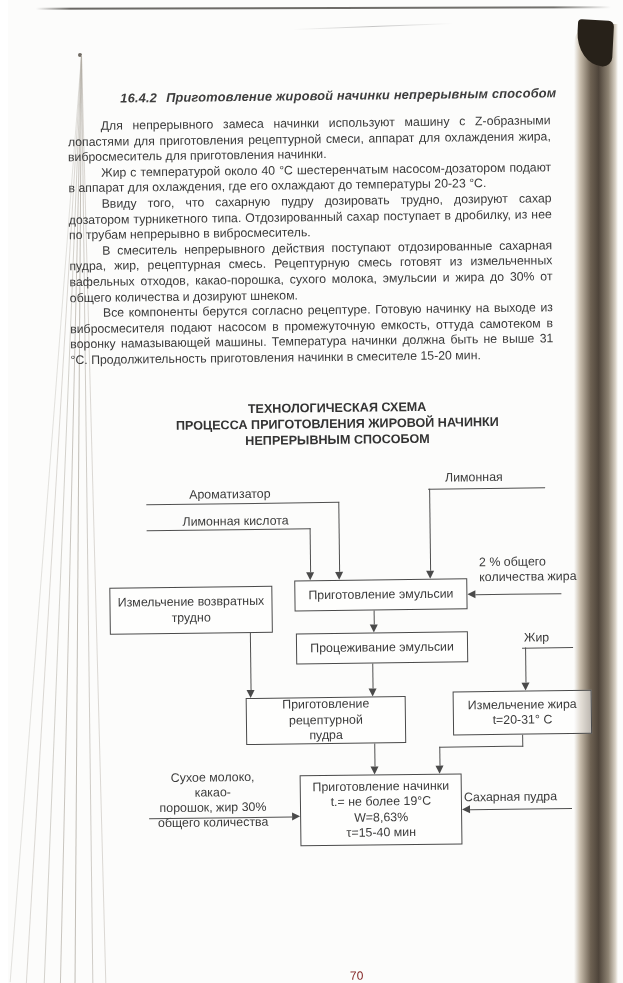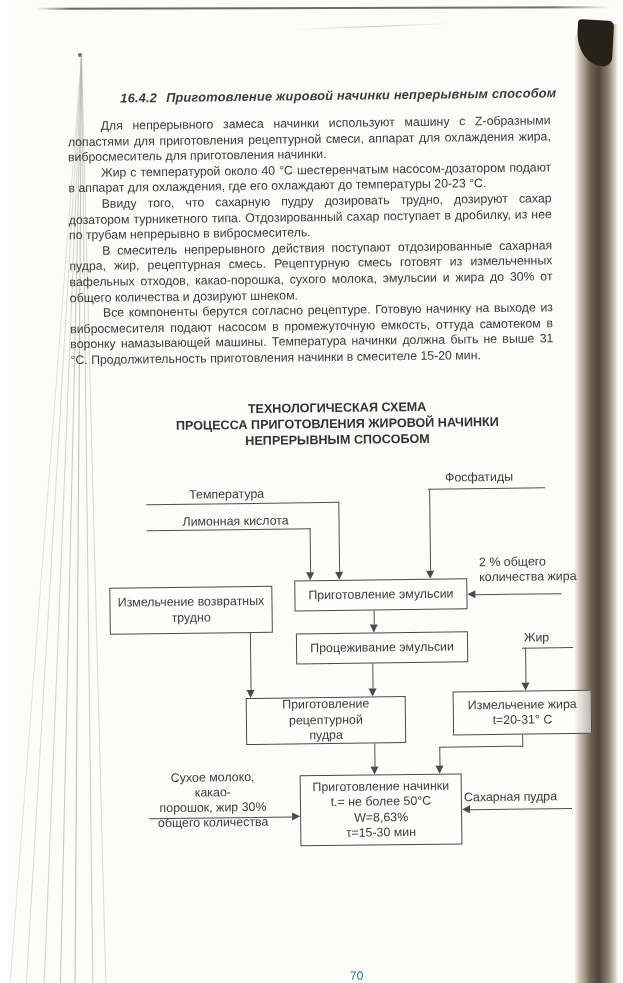--- a/index.html
+++ b/index.html
@@ -74,21 +74,21 @@
     box-sizing:border-box;
   }
   .lbl{position:absolute;font-size:12.4px;line-height:15px;color:#3b3b3b;white-space:nowrap;}
   .lbl.center{text-align:center;white-space:normal;}
   .hl{position:absolute;height:1.3px;background:#4f4f4f;}
   .vl{position:absolute;width:1.3px;background:#4f4f4f;}
   .ah-down{position:absolute;width:0;height:0;border-left:4px solid transparent;border-right:4px solid transparent;border-top:8px solid #4a4a4a;}
   .ah-left{position:absolute;width:0;height:0;border-top:4px solid transparent;border-bottom:4px solid transparent;border-right:8px solid #4a4a4a;}
   .ah-right{position:absolute;width:0;height:0;border-top:4px solid transparent;border-bottom:4px solid transparent;border-left:8px solid #4a4a4a;}
   .page-number{
-    position:absolute;left:336px;top:969px;font-size:12px;color:#0f766e;
+    position:absolute;left:336px;top:969px;font-size:12px;color:#7f1d1d;
   }
 </style>
 </head>
 <body>
 
 <div class="page">
 
   <div class="top-edge-line"></div>
   <div class="streak-diagonal"></div>
   <div class="streak-dot"></div>
@@ -116,31 +116,31 @@
     </div>
 
     <div class="diagram-title">
       <div>ТЕХНОЛОГИЧЕСКАЯ СХЕМА</div>
       <div>ПРОЦЕССА ПРИГОТОВЛЕНИЯ ЖИРОВОЙ НАЧИНКИ</div>
       <div>НЕПРЕРЫВНЫМ СПОСОБОМ</div>
     </div>
 
     <div class="diagram">
 
-      <div class="lbl" style="left:181px;top:28px">Температура</div>
+      <div class="lbl" style="left:181px;top:28px">Ароматизатор</div>
       <div class="hl" style="left:138px;top:44px;width:193px"></div>
       <div class="vl" style="left:330px;top:44px;height:70px"></div>
       <div class="ah-down" style="left:326px;top:114px"></div>
 
       <div class="lbl" style="left:174px;top:55px">Лимонная кислота</div>
       <div class="hl" style="left:138px;top:70px;width:164px"></div>
       <div class="vl" style="left:301px;top:70px;height:44px"></div>
       <div class="ah-down" style="left:297px;top:114px"></div>
 
-      <div class="lbl" style="left:437px;top:14px">Фосфатиды</div>
+      <div class="lbl" style="left:437px;top:14px">Лимонная</div>
       <div class="hl" style="left:420px;top:32px;width:117px"></div>
       <div class="vl" style="left:421px;top:32px;height:82px"></div>
       <div class="ah-down" style="left:417px;top:114px"></div>
 
       <div class="box" style="left:285px;top:122px;width:173px;height:31px">
         <div>Приготовление эмульсии</div>
       </div>
       <div class="lbl" style="left:470px;top:99px">
         <div>2 % общего</div>
         <div>количества жира</div>
@@ -180,23 +180,23 @@
       <div class="vl" style="left:363px;top:286px;height:23px"></div>
       <div class="ah-down" style="left:359px;top:309px"></div>
 
       <div class="vl" style="left:511px;top:279px;height:12px"></div>
       <div class="hl" style="left:428px;top:290px;width:84px"></div>
       <div class="vl" style="left:428px;top:290px;height:19px"></div>
       <div class="ah-down" style="left:424px;top:309px"></div>
 
       <div class="box" style="left:288px;top:317px;width:162px;height:71px">
         <div>Приготовление начинки</div>
-        <div>t.= не более 50°С</div>
+        <div>t.= не более 19°С</div>
         <div>W=8,63%</div>
-        <div>τ=15-30 мин</div>
+        <div>τ=15-40 мин</div>
       </div>
 
       <div class="lbl center" style="left:140px;top:311px;width:122px">
         <div>Сухое молоко, какао-</div>
         <div>порошок, жир 30%</div>
         <div>общего количества</div>
       </div>
       <div class="hl" style="left:137px;top:358px;width:143px"></div>
       <div class="ah-right" style="left:280px;top:354px"></div>
 

